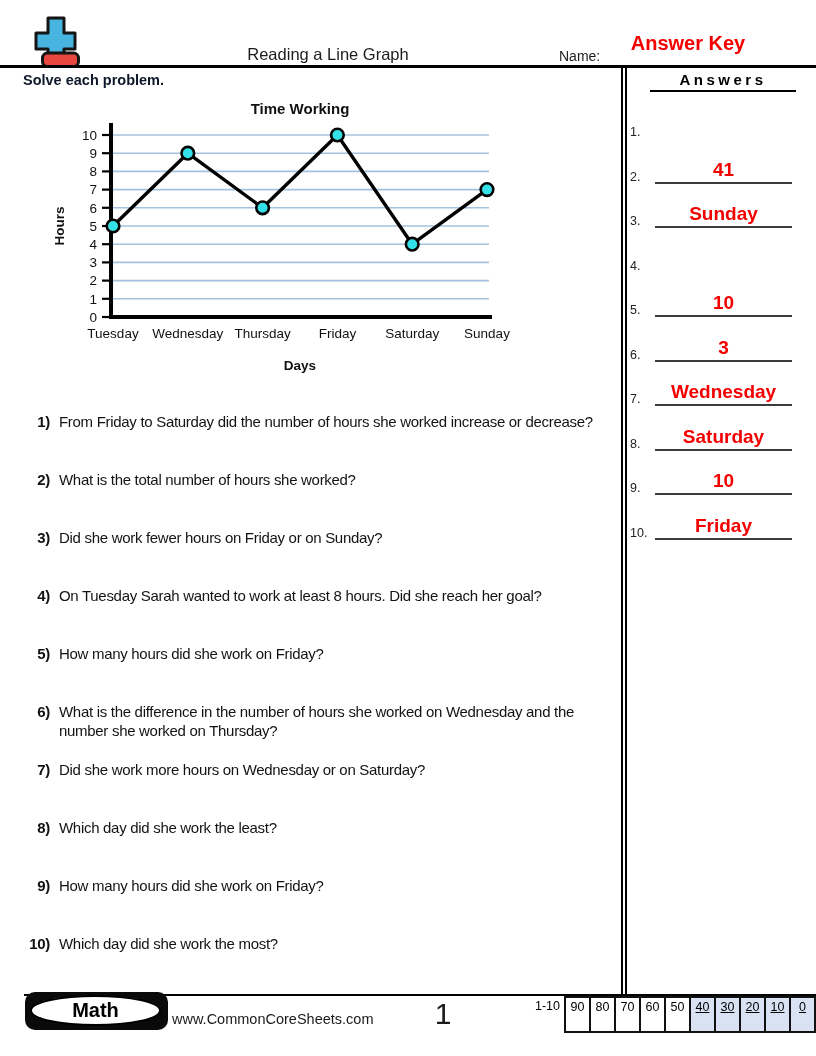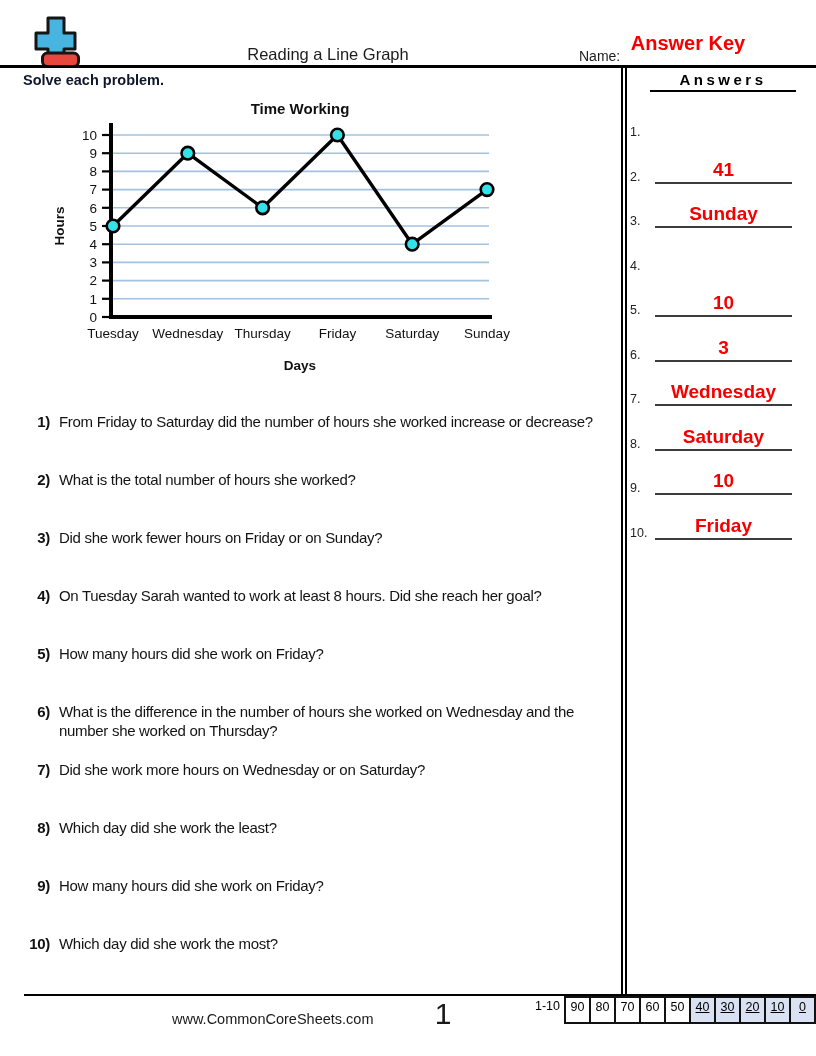--- a/index.html
+++ b/index.html
@@ -4,21 +4,21 @@
 <style>
   html,body{margin:0;padding:0;background:#fff;}
   .page{
     position:relative;width:816px;height:1056px;background:#fff;overflow:hidden;
     font-family:"Liberation Sans","DejaVu Sans",sans-serif;color:#111;
   }
   
   .hdr-rule{position:absolute;left:0;top:65px;width:816px;height:3px;background:#000;}
   .logo-svg{position:absolute;left:31px;top:13px;}
   .ws-title{position:absolute;left:138px;top:45px;width:380px;text-align:center;font-size:16.5px;color:#1c1c1c;}
-  .name-label{position:absolute;left:559px;top:48px;font-size:14px;color:#1c1c1c;margin-left:20px;}
+  .name-label{position:absolute;left:559px;top:48px;font-size:14px;color:#1c1c1c;}
   .answer-key{position:absolute;left:608px;top:32px;width:160px;text-align:center;font-size:20px;font-weight:bold;color:var(--accent-red,#f40000);}
   .instructions{position:absolute;left:23px;top:72px;font-size:14.5px;font-weight:bold;color:#0f172a;}
   
   .vsep{position:absolute;left:621px;top:67px;width:6px;height:929px;box-sizing:border-box;
         border-left:2px solid #000;border-right:2px solid #000;}
   .answers-heading{position:absolute;left:650px;top:71px;width:146px;text-align:center;
         font-size:15px;font-weight:bold;letter-spacing:3.5px;color:#000;
         border-bottom:2px solid #000;padding-bottom:2px;box-sizing:border-box;}
   .ans-row{position:absolute;left:628px;width:166px;height:28px;}
   .ans-num{position:absolute;left:2px;bottom:1px;font-size:12.5px;color:#222;}
@@ -32,21 +32,21 @@
   
   .ftr-rule{position:absolute;left:24px;top:994px;width:792px;height:2px;background:#000;}
   .badge{position:absolute;left:25px;top:992px;width:143px;height:38px;background:#0a0a0a;border-radius:10px;}
   .badge-oval{position:absolute;left:5px;right:7px;top:3px;bottom:4px;background:#fff;
         border:2.5px solid #000;border-radius:50%;display:flex;align-items:center;justify-content:center;
         font-size:20px;font-weight:bold;color:#000;}
   .site-url{position:absolute;left:172px;top:1011px;font-size:14.5px;color:#1a1a1a;}
   .page-num{position:absolute;left:425px;top:997px;width:36px;text-align:center;font-size:30px;color:#1a1a1a;}
   .score-label{position:absolute;left:520px;top:999px;width:40px;text-align:right;font-size:12.5px;color:#000;}
   .score-table{position:absolute;left:564px;top:996px;display:flex;}
-  .score-cell{width:27px;height:28px;box-sizing:border-box;border:2px solid #111;background:#fff;
+  .score-cell{width:27px;height:37px;box-sizing:border-box;border:2px solid #111;background:#fff;
         text-align:center;font-size:12.5px;line-height:19px;color:#000;}
   .score-cell + .score-cell{margin-left:-2px;}
   .score-cell.hl{background:var(--score-highlight,#d9e2f3);text-decoration:underline;}
   
   #chart{position:absolute;left:0;top:90px;}
 </style>
 </head>
 <body>
 
 <div class="page">
@@ -194,20 +194,23 @@
         <span class="ans-num">9.</span>
         <div class="ans-line">10</div>
       </div>
       <div class="ans-row" style="top: 512.95px;">
         <span class="ans-num">10.</span>
         <div class="ans-line">Friday</div>
       </div>
     </div>
 
   <div class="ftr-rule"></div>
+  <div class="badge">
+    <div class="badge-oval">Math</div>
+  </div>
   <div class="site-url">www.CommonCoreSheets.com</div>
   <div class="page-num">1</div>
   <div class="score-label">1-10</div>
   <div class="score-table">
       <div class="score-cell">90</div>
       <div class="score-cell">80</div>
       <div class="score-cell">70</div>
       <div class="score-cell">60</div>
       <div class="score-cell">50</div>
       <div class="score-cell hl">40</div>

